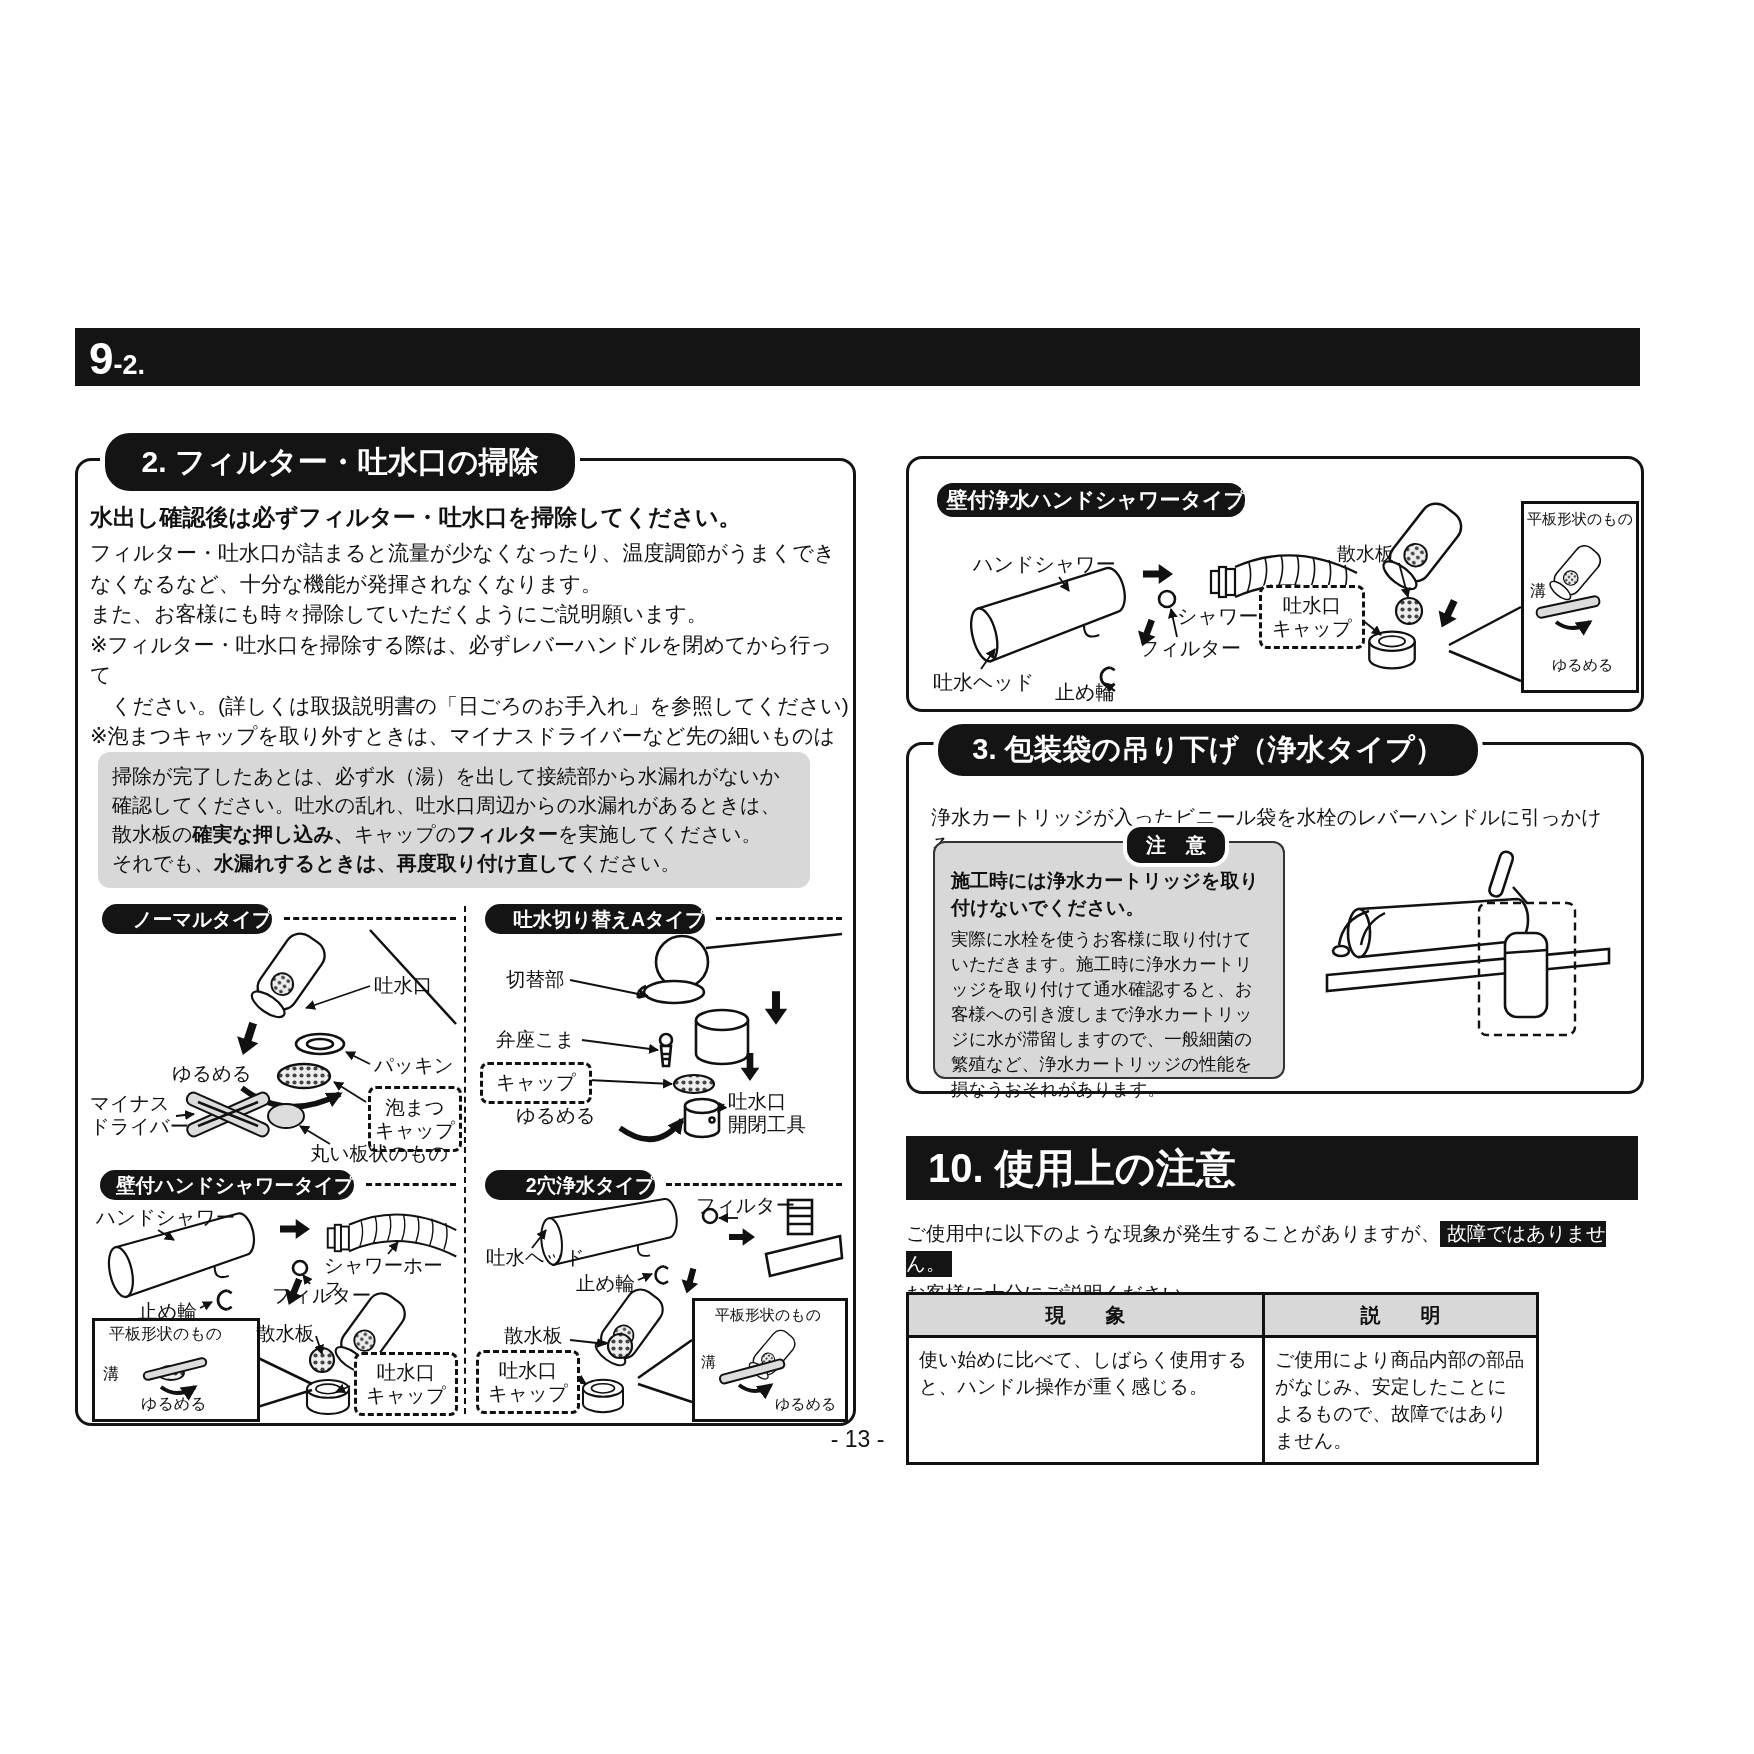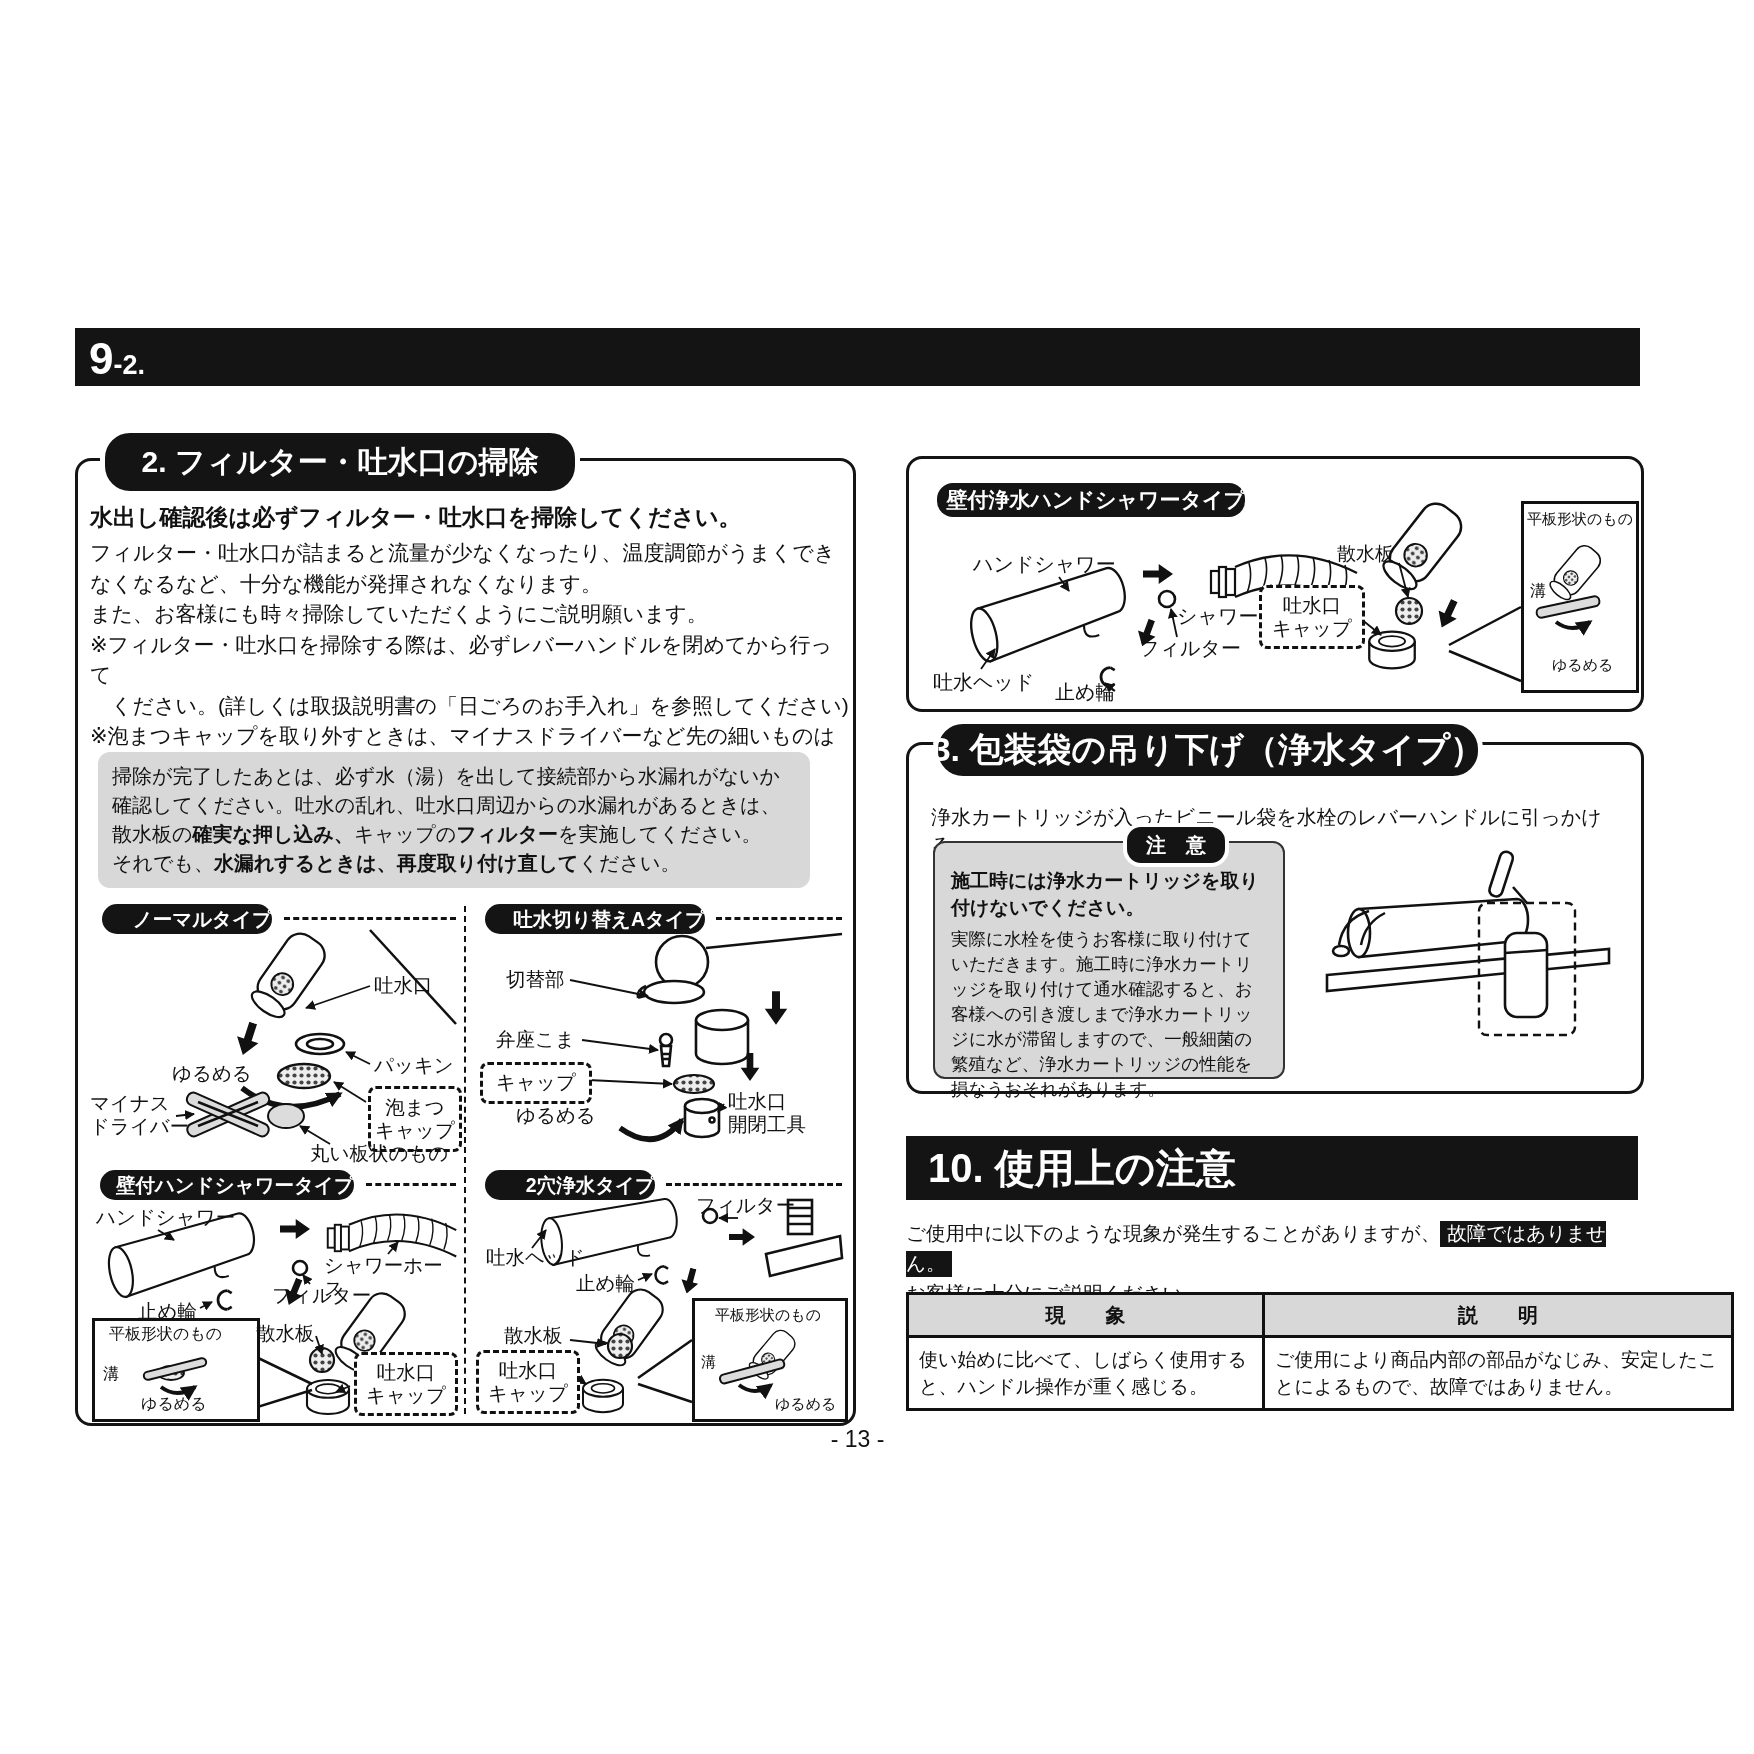--- a/index.html
+++ b/index.html
@@ -299,21 +299,21 @@
         <rect x="12" y="98" width="64" height="10" rx="5" class="fg" transform="rotate(-12 44 103)"></rect>
         <path d="M32,118 q16,12 34,0" stroke="#111" stroke-width="4" fill="none" marker-end="url(#ahb)"></path>
       </svg>
       <div class="lbl" style="left:3px;top:6px;font-size:15px;">平板形状のもの</div>
       <div class="lbl" style="left:6px;top:78px;font-size:16px;">溝</div>
       <div class="lbl" style="left:28px;top:152px;font-size:15px;">ゆるめる</div>
     </div>
   </div>
 
   <div class="panel" style="left:906px;top:742px;width:732px;height:346px;">
-    <div class="bigpill" style="left:24px;top:-26px;width:540px;height:52px;font-size:34px;">
+    <div class="bigpill" style="left:24px;top:-26px;width:540px;height:52px;font-size:29px;">
       <span>3. 包装袋の吊り下げ（浄水タイプ）</span>
       </div>
     <div class="abs" style="left:22px;top:58px;width:706px;font-size:20px;line-height:28px;">浄水カートリッジが入ったビニール袋を水栓のレバーハンドルに引っかける。</div>
 
     <div class="graybox" style="left:24px;top:96px;width:352px;height:238px;border:2px solid #333;padding:24px 16px 8px;box-sizing:border-box;">
       <div style="font-size:19px;font-weight:bold;line-height:27px;">施工時には浄水カートリッジを取り付けないでください。</div>
       <div style="font-size:17.5px;line-height:25px;margin-top:6px;">実際に水栓を使うお客様に取り付けていただきます。施工時に浄水カートリッジを取り付けて通水確認すると、お客様への引き渡しまで浄水カートリッジに水が滞留しますので、一般細菌の繁殖など、浄水カートリッジの性能を損なうおそれがあります。</div>
     </div>
     <div class="abs" style="left:214px;top:78px;width:98px;height:36px;background:#141414;color:#fff;font-weight:bold;font-size:20px;border-radius:18px;border:4px solid #fff;display:flex;align-items:center;justify-content:center;">
       <span>注　意</span>
@@ -333,21 +333,21 @@
     </svg>
   </div>
 
   <div class="blackbar" style="left:906px;top:1136px;width:732px;height:64px;display:flex;align-items:center;padding-left:22px;box-sizing:border-box;">
     <span style="font-size:40px;font-weight:bold;">10. 使用上の注意</span>
   </div>
   <div class="abs" style="left:906px;top:1218px;width:740px;font-size:19.5px;line-height:30px;">
     <div><span>ご使用中に以下のような現象が発生することがありますが、</span><span class="chip">故障ではありません。</span></div>
     <div>お客様に十分にご説明ください。</div>
   </div>
-  <table class="utable" style="left:906px;top:1292px;width:828px;">
+  <table class="utable" style="left:906px;top:1292px;width:633px;">
     <colgroup>
         <col style="width:356px;">
         <col>
       </colgroup>
     <tbody>
         <tr>
       <th>現　　象</th>
       <th>説　　明</th>
     </tr>
     <tr>

